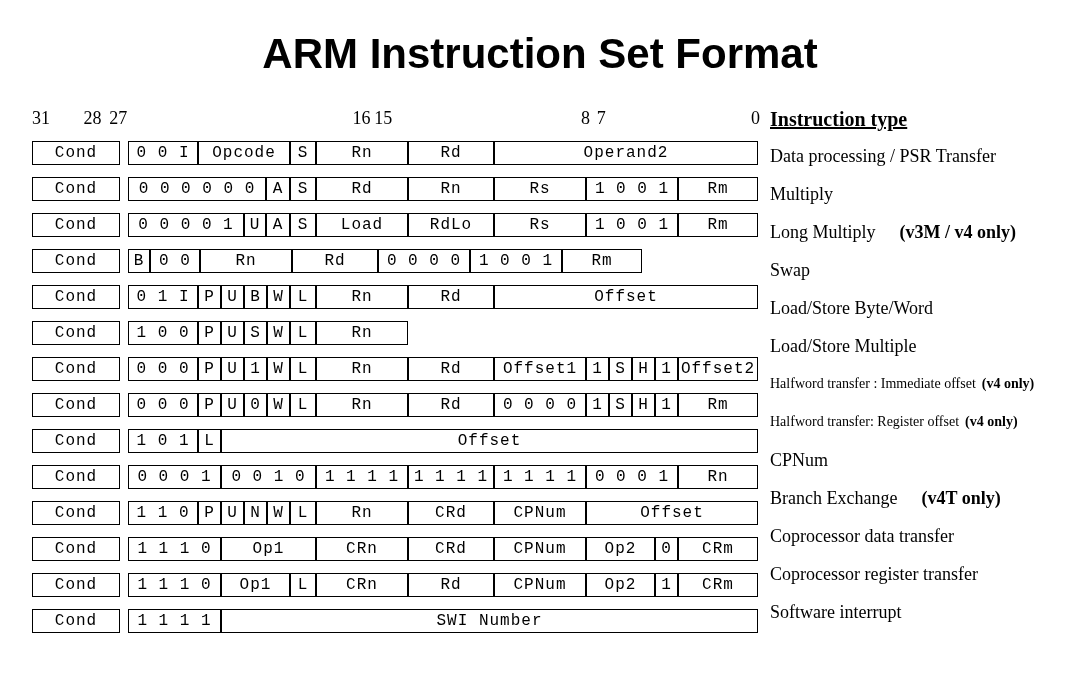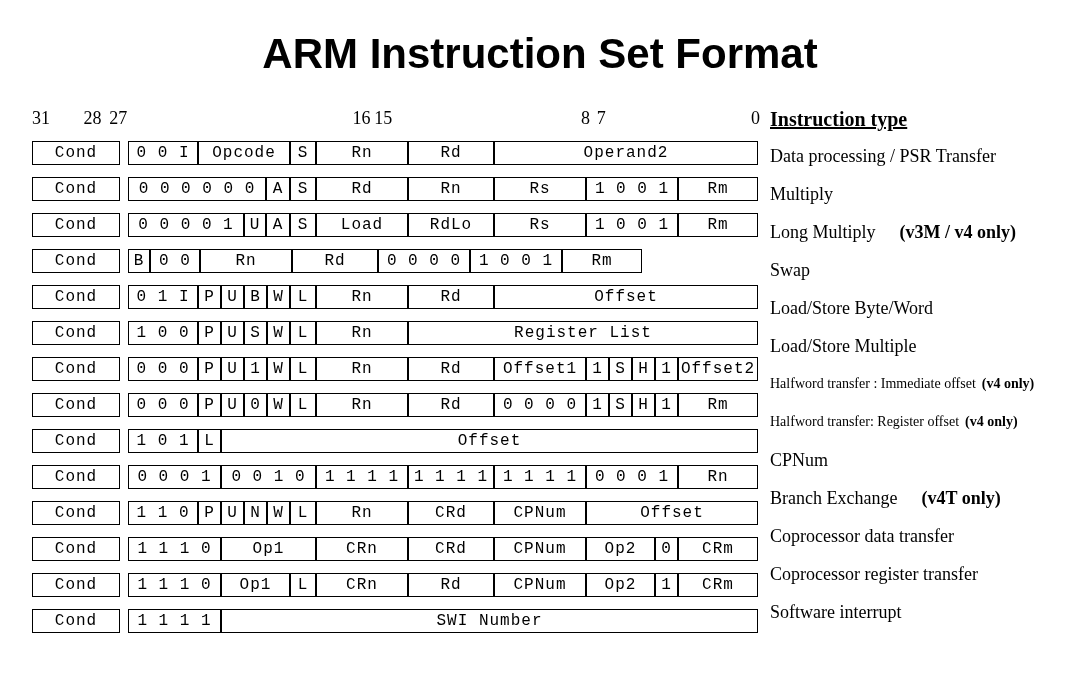--- a/index.html
+++ b/index.html
@@ -150,21 +150,20 @@
         <div class="row">
           <div class="cell" style="width: 88px;">Cond</div>
           <div class="gap"></div>
           <div class="cell" style="width: 70px;">1 0 0</div>
           <div class="cell" style="width: 23px;">P</div>
           <div class="cell" style="width: 23px;">U</div>
           <div class="cell" style="width: 23px;">S</div>
           <div class="cell" style="width: 23px;">W</div>
           <div class="cell" style="width: 26px;">L</div>
           <div class="cell" style="width: 92px;">Rn</div>
-          <div class="cell" style="width: 350px;">Register List</div>
         </div>
         <div class="row">
           <div class="cell" style="width: 88px;">Cond</div>
           <div class="gap"></div>
           <div class="cell" style="width: 70px;">0 0 0</div>
           <div class="cell" style="width: 23px;">P</div>
           <div class="cell" style="width: 23px;">U</div>
           <div class="cell" style="width: 23px;">1</div>
           <div class="cell" style="width: 23px;">W</div>
           <div class="cell" style="width: 26px;">L</div>

